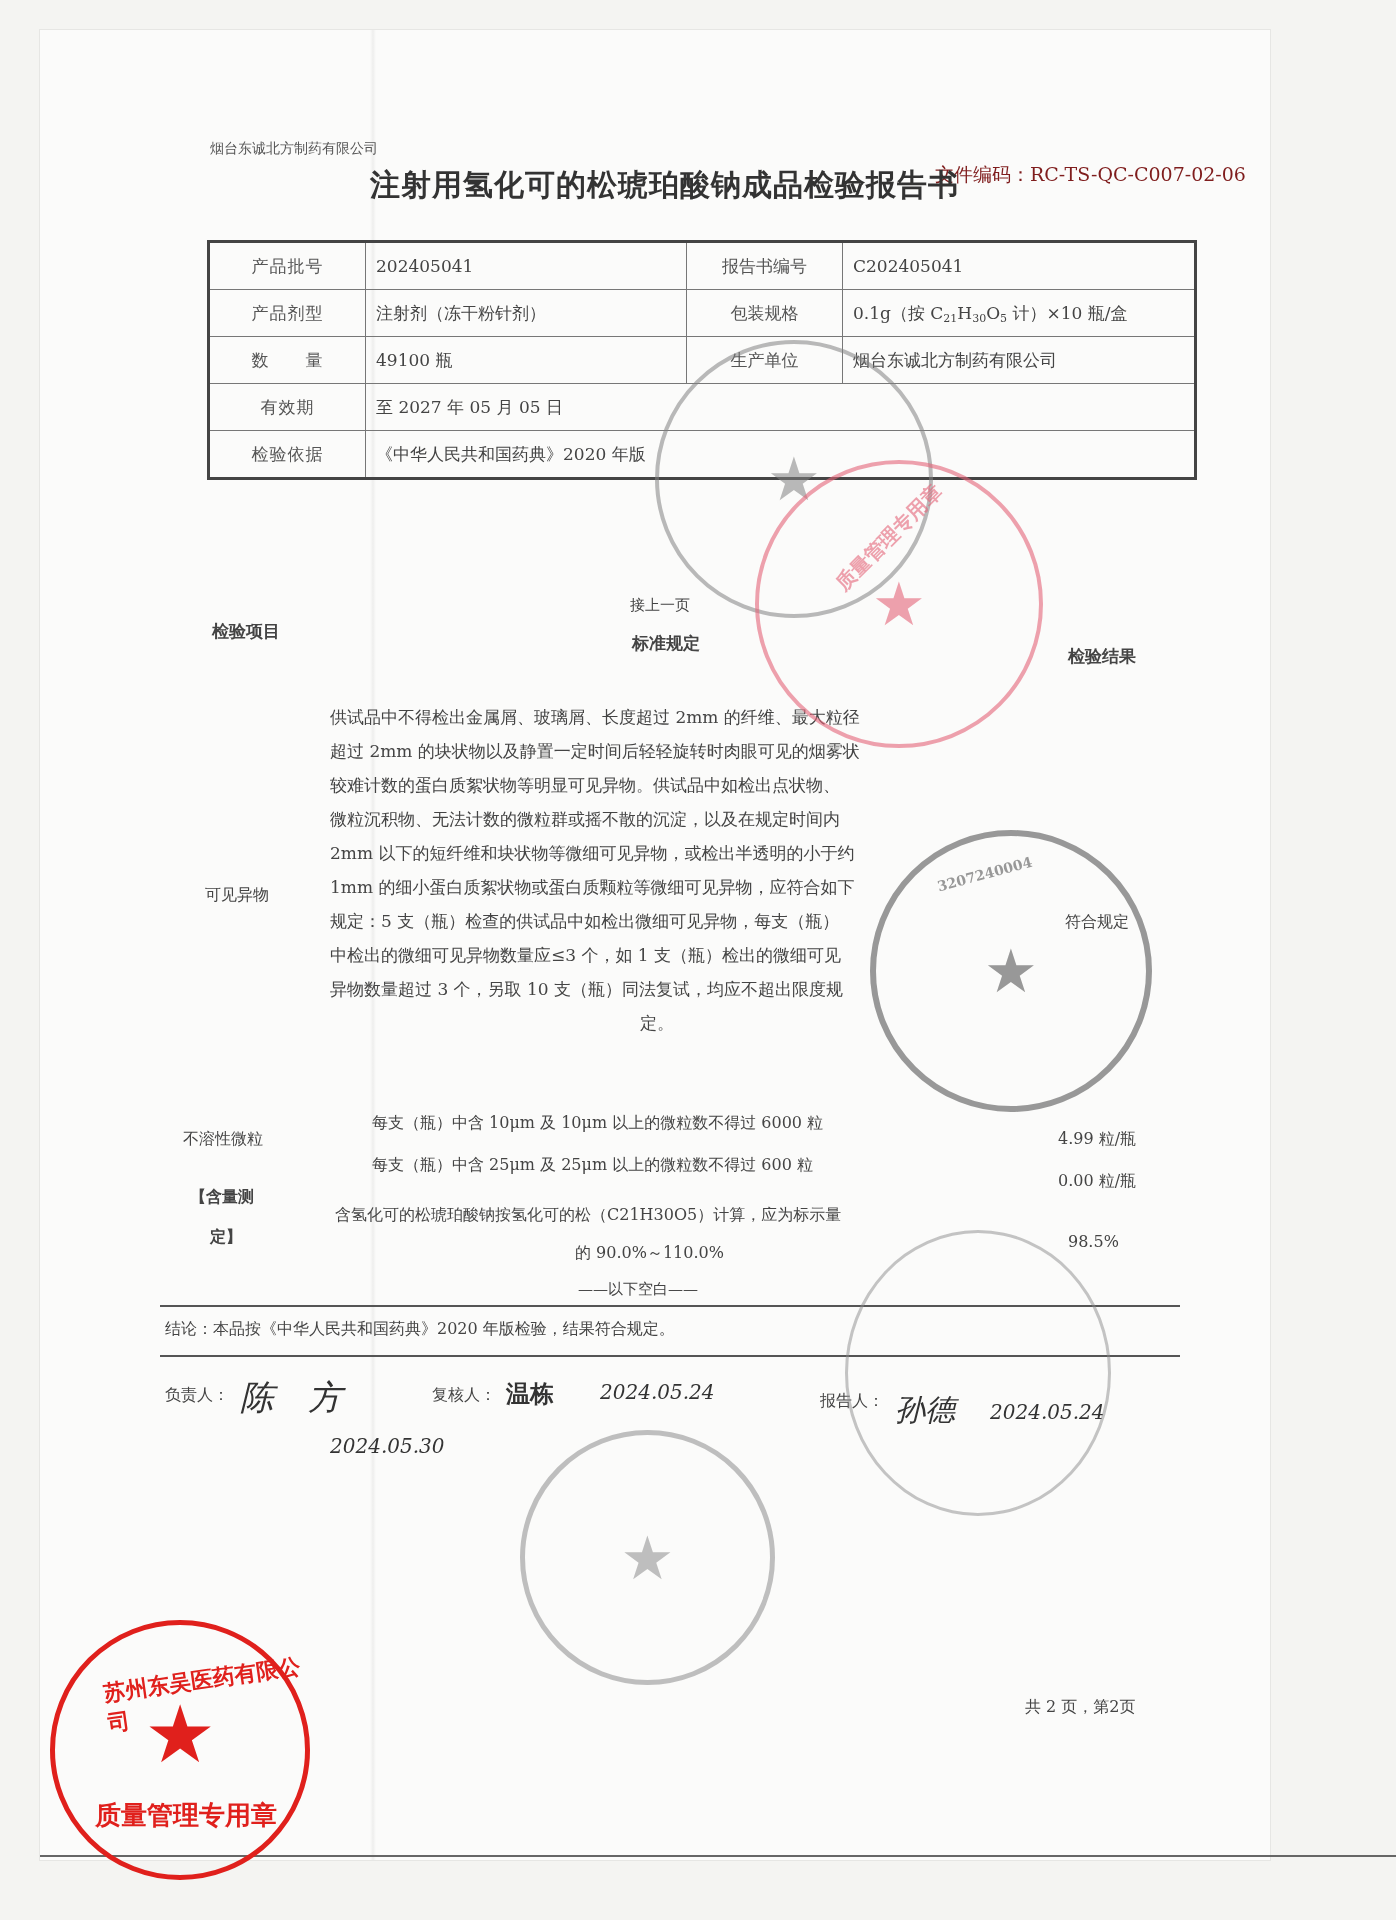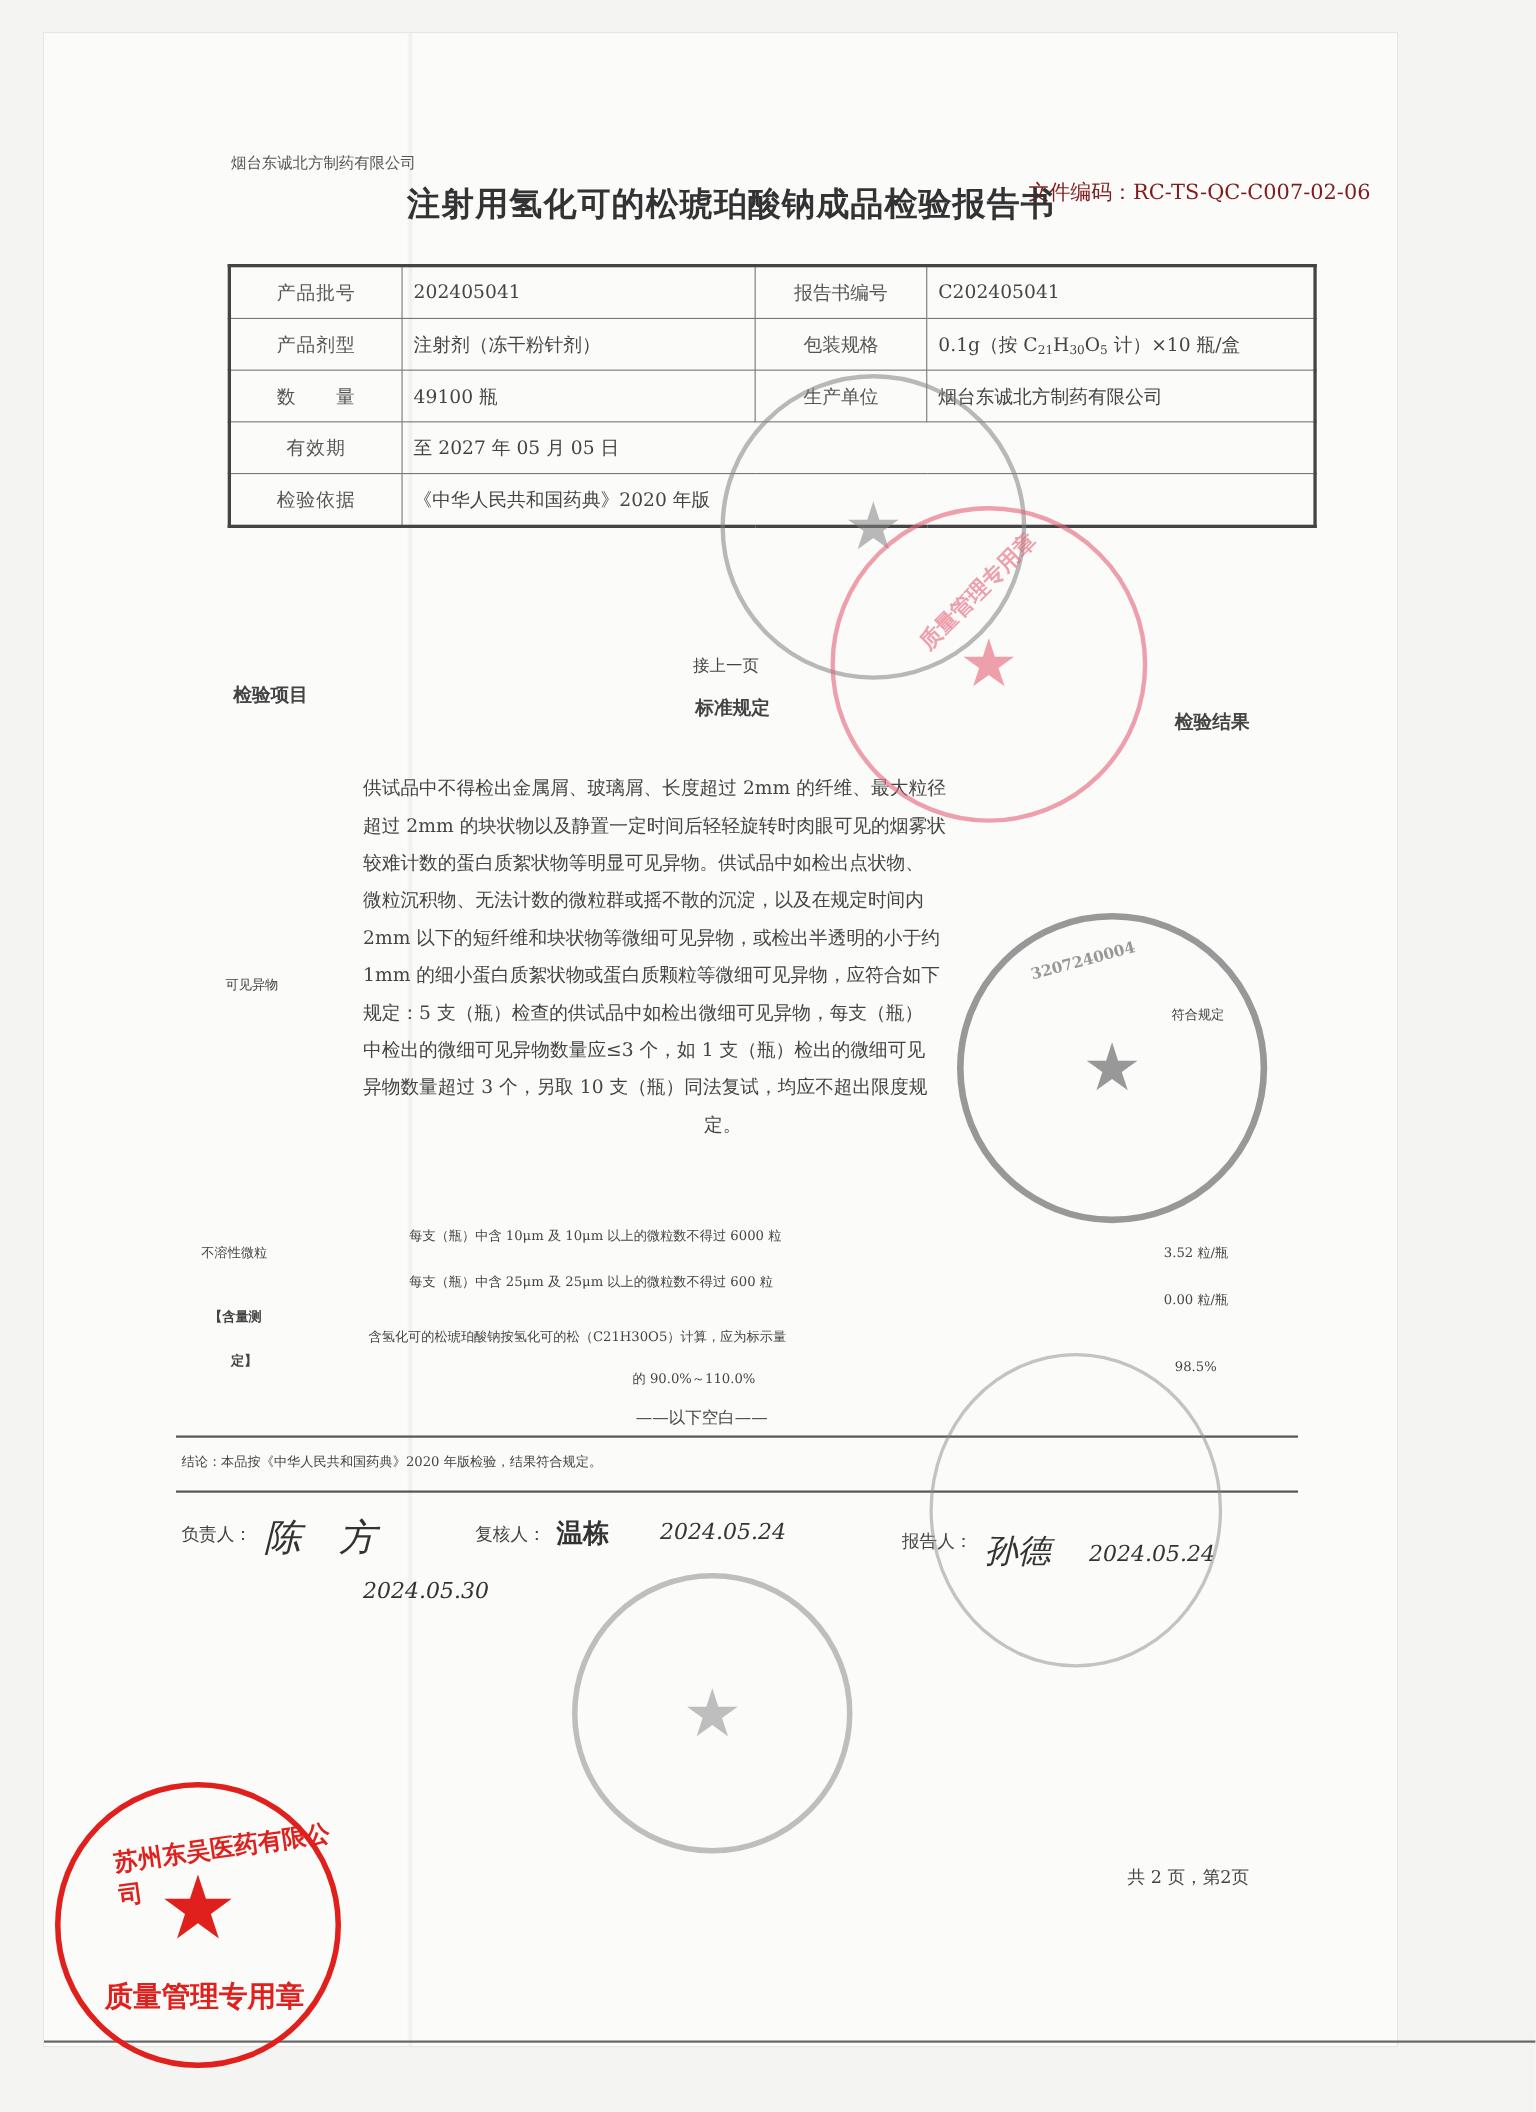--- a/index.html
+++ b/index.html
@@ -27,21 +27,21 @@
     font-size: 17px; color: #444;
   }
   table.info td { border: 1px solid #777; height: 46px; padding: 0 10px; }
   table.info td.lbl { width: 135px; text-align: center; color: #555; letter-spacing: 1px; }
   table.info td.val { width: 300px; }
   table.info td.lbl2 { width: 135px; text-align: center; color: #555; }
   table.info td.val2 { }
   .sub { font-size: 11px; vertical-align: -3px; }
 
   .hdr { font-size: 17px; color: #444; font-weight: bold; }
-  .txt { font-size: 12px; color: #444; line-height: 34px; }
+  .txt { font-size: 16px; color: #444; line-height: 34px; }
   .para { position: absolute; left: 330px; top: 700px; width: 690px; font-size: 17px; line-height: 34px; color: #444; }
   .para p { margin: 0; }
   .hline { position: absolute; height: 2px; background: #555; }
   .stamp {
     position: absolute; border-radius: 50%;
     display: flex; align-items: center; justify-content: center;
   }
   .stamp .star { font-size: 60px; line-height: 1; }
   .stamp-ring-text { position: absolute; font-size: 22px; font-weight: bold; }
   .sig { font-family: "DejaVu Serif", serif; font-style: italic; font-size: 24px; color: #333; }
@@ -106,21 +106,21 @@
   <p>规定：5 支（瓶）检查的供试品中如检出微细可见异物，每支（瓶）</p>
   <p>中检出的微细可见异物数量应≤3 个，如 1 支（瓶）检出的微细可见</p>
   <p>异物数量超过 3 个，另取 10 支（瓶）同法复试，均应不超出限度规</p>
   <p style="padding-left:310px;">定。</p>
 </div>
 <div class="abs txt" style="left:1065px;top:905px;">符合规定</div>
 
 <div class="abs txt" style="left:183px;top:1122px;">不溶性微粒</div>
 <div class="abs txt" style="left:372px;top:1106px;">每支（瓶）中含 10μm 及 10μm 以上的微粒数不得过 6000 粒</div>
 <div class="abs txt" style="left:372px;top:1148px;">每支（瓶）中含 25μm 及 25μm 以上的微粒数不得过 600 粒</div>
-<div class="abs txt" style="left:1058px;top:1122px;">3.52 粒/瓶</div>
+<div class="abs txt" style="left:1058px;top:1122px;">4.99 粒/瓶</div>
 <div class="abs txt" style="left:1058px;top:1164px;">0.00 粒/瓶</div>
 
 <div class="abs txt" style="left:190px;top:1180px;font-weight:bold;">【含量测</div>
 <div class="abs txt" style="left:210px;top:1220px;font-weight:bold;">定】</div>
 <div class="abs txt" style="left:335px;top:1198px;">含氢化可的松琥珀酸钠按氢化可的松（C21H30O5）计算，应为标示量</div>
 <div class="abs txt" style="left:575px;top:1236px;">的 90.0%～110.0%</div>
 <div class="abs txt" style="left:1068px;top:1225px;">98.5%</div>
 
 <div class="abs txt" style="left:578px;top:1272px;font-size:15px;">——以下空白——</div>
 

